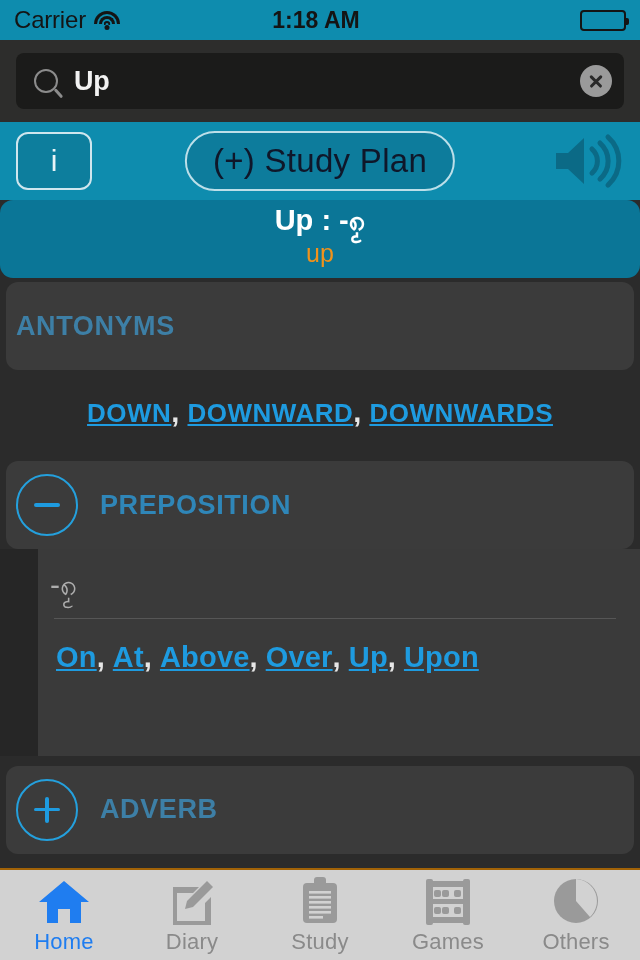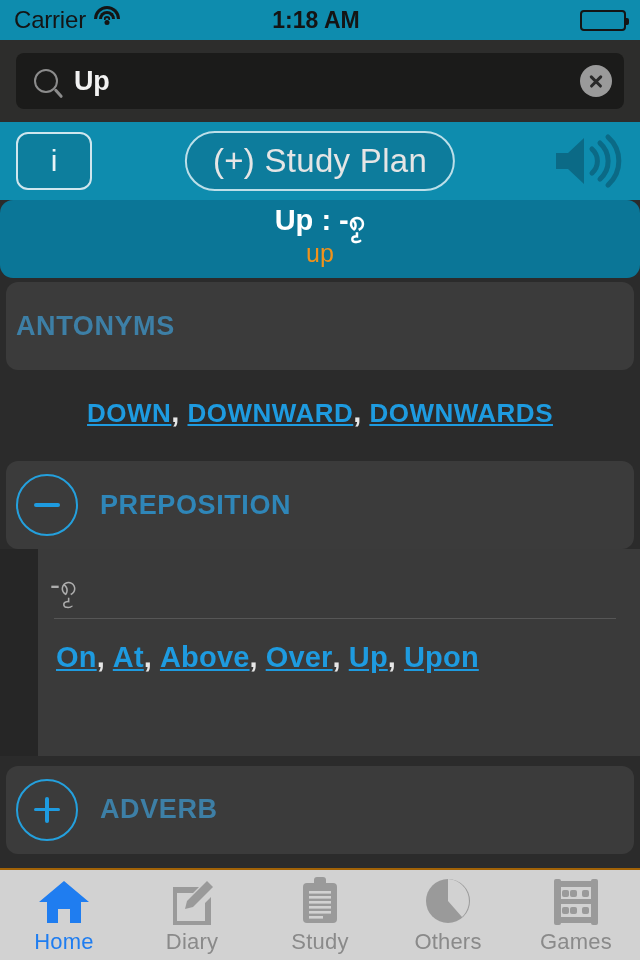--- a/index.html
+++ b/index.html
@@ -10,21 +10,21 @@
     overflow: hidden;
   }
   #app { position: relative; width: 640px; height: 960px; display: flex; flex-direction: column; }
 
   
   .statusbar {
     height: 40px; background: #0e8cae; flex: 0 0 40px;
     display: flex; align-items: center; position: relative; padding: 0 14px;
     color: #111;
   }
-  .status-left { display: flex; align-items: flex-start; gap: 8px; }
+  .status-left { display: flex; align-items: center; gap: 8px; }
   .carrier { font-size: 24px; letter-spacing: -0.2px; color: #141414; }
   .wifi { width: 26px; height: 19px; position: relative; }
   .wifi i {
     position: absolute; left: 50%; transform: translateX(-50%);
     border: 3px solid #141414; border-bottom: none;
     border-radius: 50% 50% 0 0 / 100% 100% 0 0;
   }
   .wifi i.a { width: 26px; height: 13px; top: 0; }
   .wifi i.b { width: 16px; height: 8px; top: 5px; }
   .wifi i.c { width: 7px; height: 4px; top: 10px; border-width: 2.5px; }
@@ -86,21 +86,21 @@
     display: flex; align-items: center; padding: 0 16px; position: relative;
   }
   .info-btn {
     width: 76px; height: 58px; border: 2px solid #cfe6ee; border-radius: 12px;
     background: #0d7e9d; color: #e8f4f8; display: flex; align-items: center;
     justify-content: center; font-size: 30px; cursor: pointer;
   }
   .study-pill {
     position: absolute; left: 50%; transform: translateX(-50%);
     height: 60px; padding: 0 26px; border: 2px solid #bcdfe9; border-radius: 32px;
-    background: #0d7c9c; color: #e5e5e5; font-size: 33px;
+    background: #0d7c9c; color: #0f172a; font-size: 33px;
     display: flex; align-items: center; justify-content: center;
     white-space: nowrap; cursor: pointer; letter-spacing: 0.3px;
   }
   .speaker { margin-left: auto; width: 72px; height: 56px; position: relative; cursor: pointer; }
   .speaker svg { display: block; }
 
   
   .word-head {
     flex: 0 0 78px; background: #0b7697;
     display: flex; flex-direction: column; align-items: center; justify-content: center;
@@ -273,30 +273,20 @@
             <rect x="9" y="14" width="22" height="2.6"></rect>
               <rect x="9" y="19" width="22" height="2.6"></rect>
             <rect x="9" y="24" width="22" height="2.6"></rect>
               <rect x="9" y="29" width="22" height="2.6"></rect>
             <rect x="9" y="34" width="22" height="2.6"></rect>
               <rect x="9" y="39" width="14" height="2.6"></rect>
           </g>
         </svg>
       </span>
       <span class="lbl">Study</span>
-    </div>
-
-    <div class="tab">
-      <span class="ico">
-        <svg width="48" height="48" viewBox="0 0 48 48">
-          <circle cx="24" cy="24" r="22" fill="#9a9a9a"></circle>
-          <path d="M24 24 V2 a22 22 0 0 1 14 38 Z" fill="#d2d2d2"></path>
-        </svg>
-      </span>
-      <span class="lbl">Others</span>
     </div>
 
     <div class="tab">
       <span class="ico">
         <svg width="48" height="46" viewBox="0 0 48 46">
           <rect x="2" y="0" width="7" height="46" rx="2" fill="#9a9a9a"></rect>
           <rect x="39" y="0" width="7" height="46" rx="2" fill="#9a9a9a"></rect>
           <rect x="2" y="2" width="44" height="6" fill="#9a9a9a"></rect>
           <rect x="2" y="20" width="44" height="5" fill="#9a9a9a"></rect>
           <rect x="2" y="38" width="44" height="6" fill="#9a9a9a"></rect>
@@ -306,14 +296,24 @@
             <rect x="30" y="11" width="7" height="7" rx="2"></rect>
             <rect x="10" y="28" width="7" height="7" rx="2"></rect>
               <rect x="18" y="28" width="7" height="7" rx="2"></rect>
             <rect x="30" y="28" width="7" height="7" rx="2"></rect>
           </g>
         </svg>
       </span>
       <span class="lbl">Games</span>
     </div>
 
+    <div class="tab">
+      <span class="ico">
+        <svg width="48" height="48" viewBox="0 0 48 48">
+          <circle cx="24" cy="24" r="22" fill="#9a9a9a"></circle>
+          <path d="M24 24 V2 a22 22 0 0 1 14 38 Z" fill="#d2d2d2"></path>
+        </svg>
+      </span>
+      <span class="lbl">Others</span>
+    </div>
+
   </div>
 </div>
 
 </body></html>

